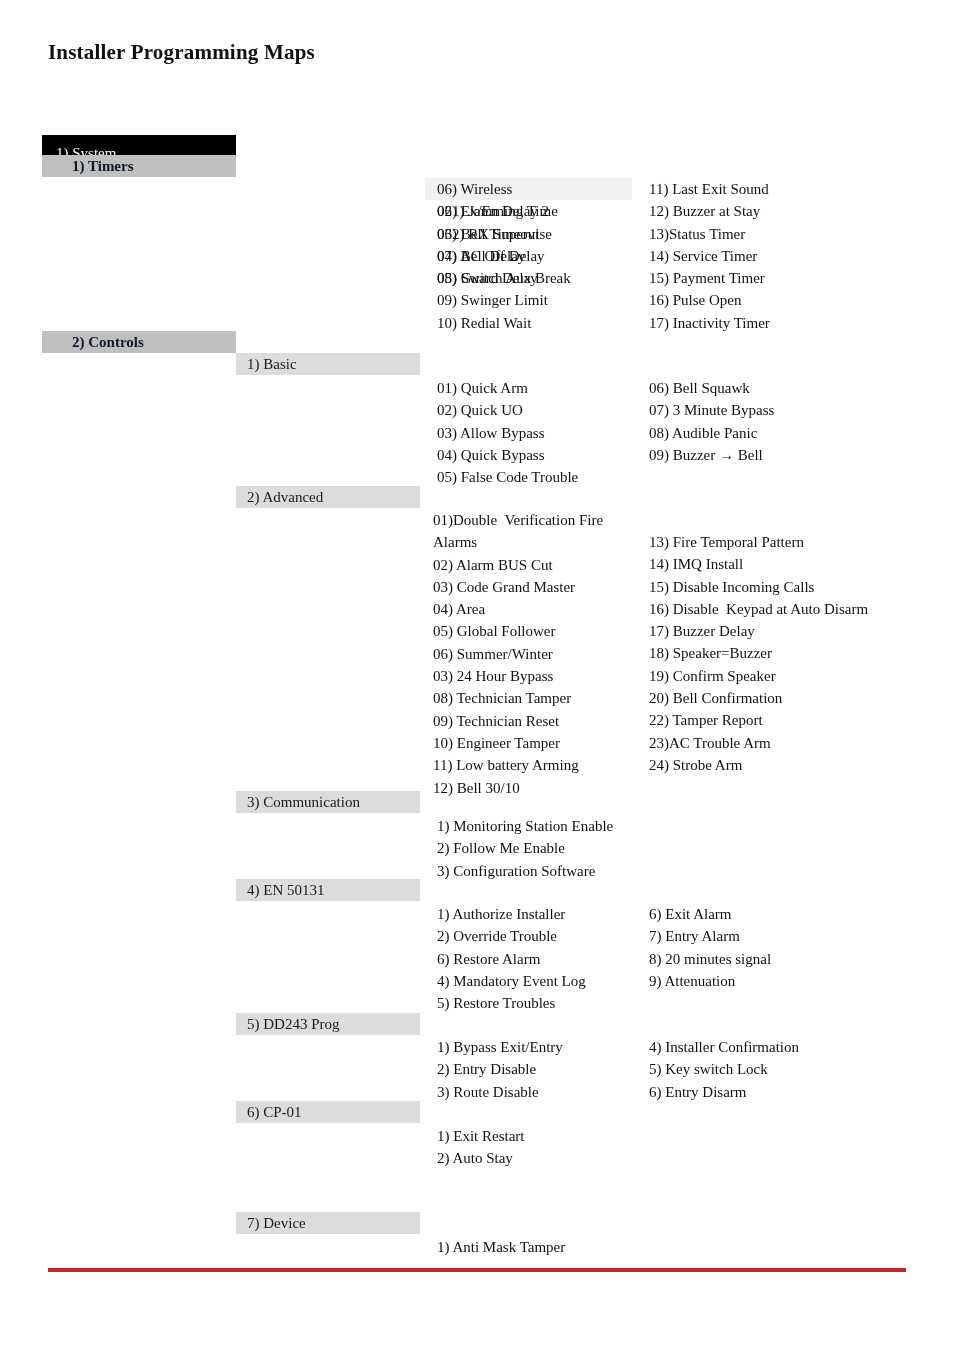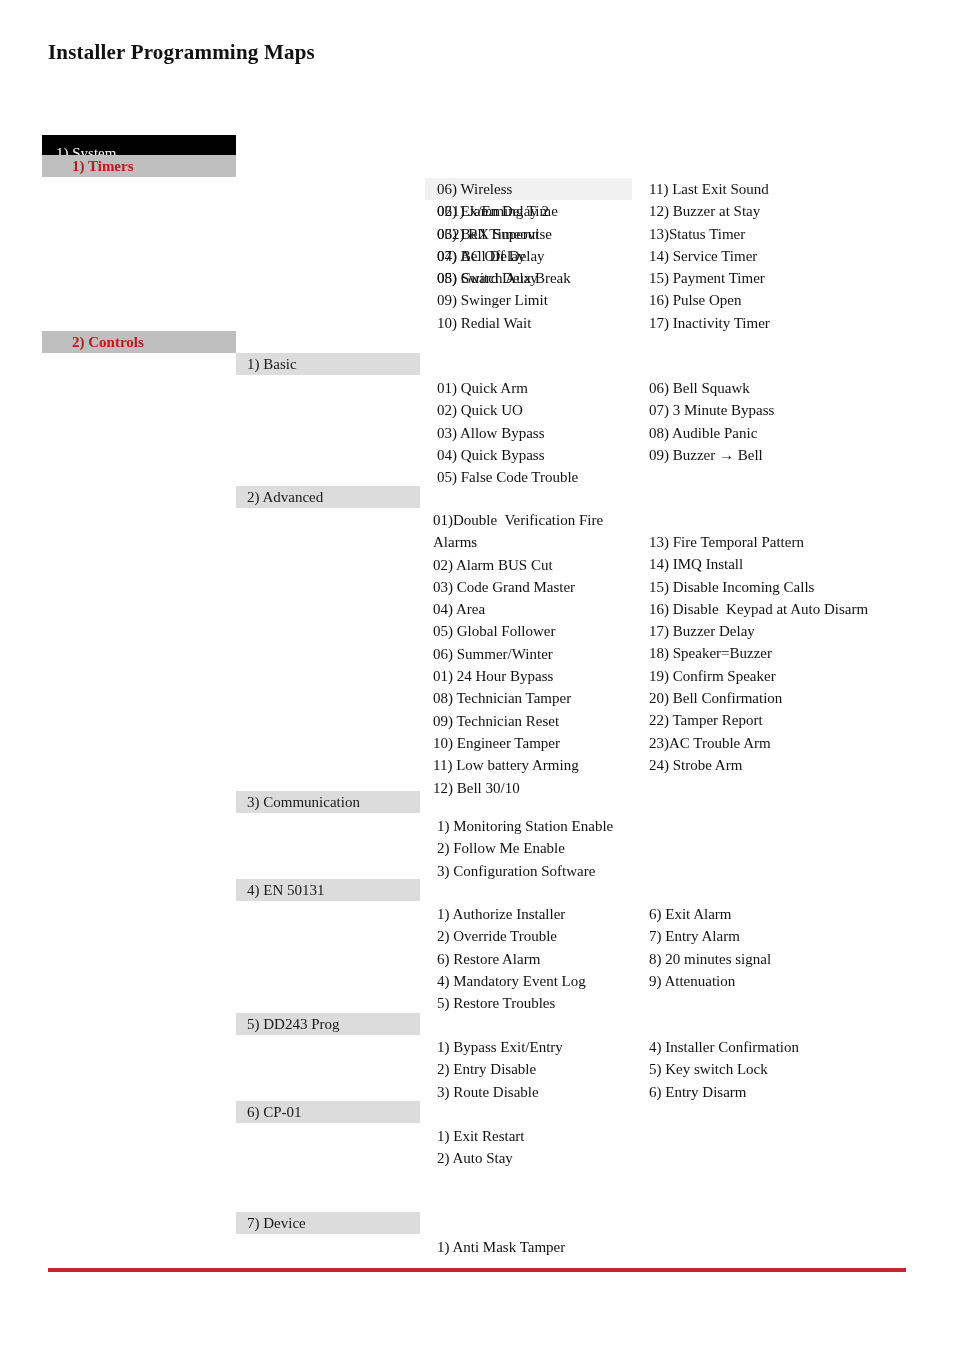--- a/index.html
+++ b/index.html
@@ -55,21 +55,21 @@
     background: #000000;
     color: #ffffff;
     padding-left: 14px;
   }
 
   .bar-l2 {
     left: 42px;
     width: 194px;
     height: 22px;
     background: #bfbfbf;
-    color: #b91c1c;
+    color: #0f172a;
     font-weight: bold;
     padding-left: 30px;
   }
 
   .bar-l3 {
     left: 236px;
     width: 184px;
     height: 22px;
     background: #dcdcdc;
     color: #1a1a1a;
@@ -179,21 +179,21 @@
     <span>2) Advanced</span>
   </div>
 
   <div class="col" style="left:421px; width:200px; top:509px;">
     <div class="item wrap">01)Double  Verification Fire Alarms</div>
     <div class="item">02) Alarm BUS Cut</div>
     <div class="item">03) Code Grand Master</div>
     <div class="item">04) Area</div>
     <div class="item">05) Global Follower</div>
     <div class="item">06) Summer/Winter</div>
-    <div class="item">01) 24 Hour Bypass</div>
+    <div class="item">03) 24 Hour Bypass</div>
     <div class="item">08) Technician Tamper</div>
     <div class="item">09) Technician Reset</div>
     <div class="item">10) Engineer Tamper</div>
     <div class="item">11) Low battery Arming</div>
     <div class="item">12) Bell 30/10</div>
   </div>
 
   <div class="col col-b" style="top:531px;">
     <div class="item">13) Fire Temporal Pattern</div>
     <div class="item">14) IMQ Install</div>

